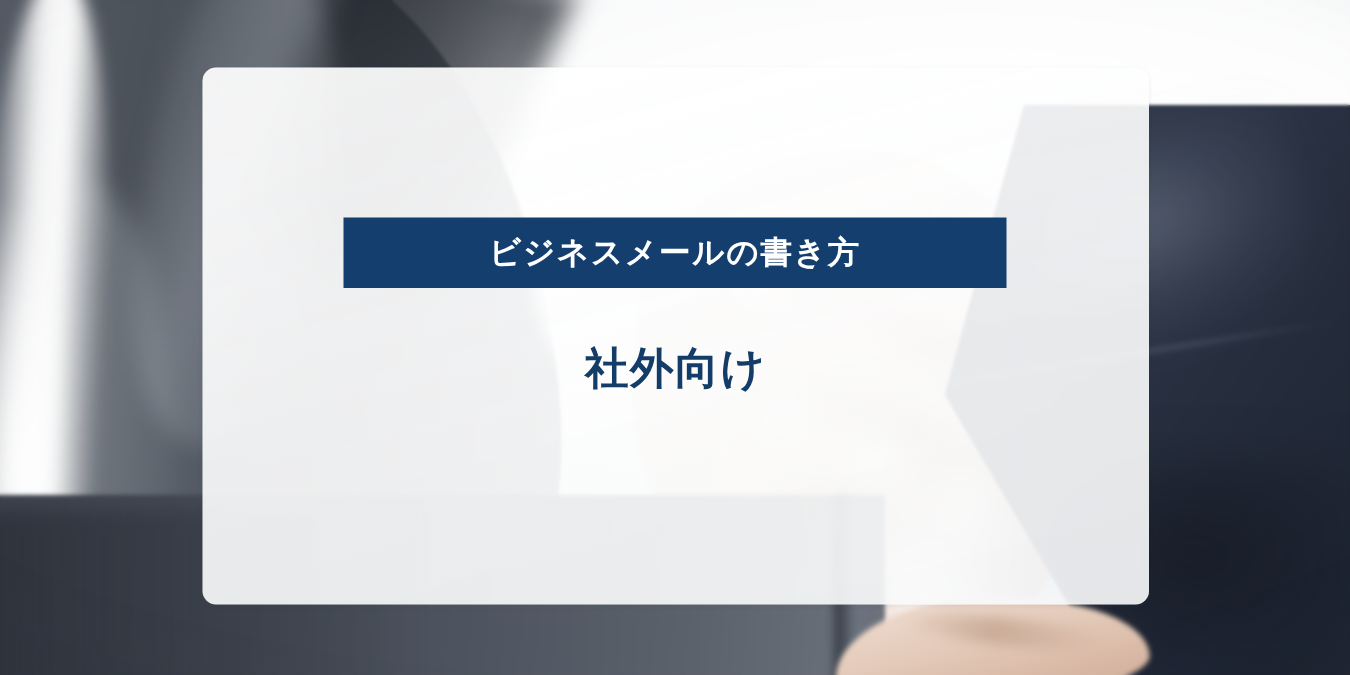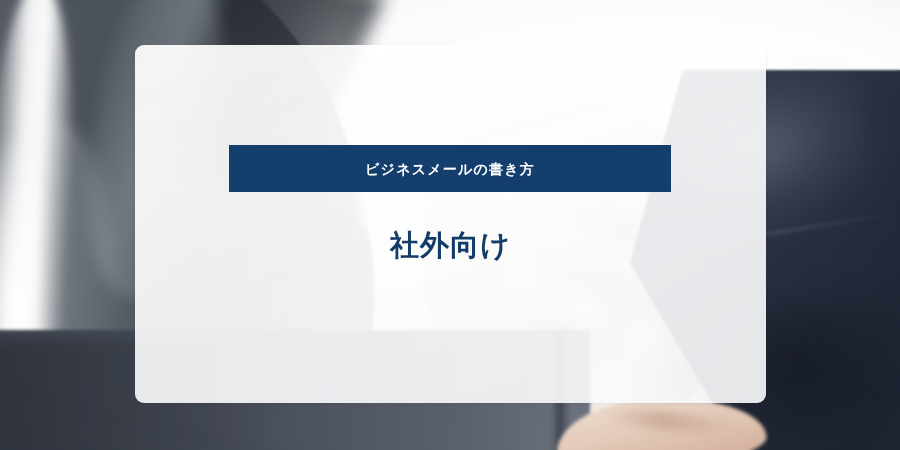--- a/index.html
+++ b/index.html
@@ -324,21 +324,21 @@
     top: 100px;
     width: 442px;
     height: 47px;
     background: #133e6d;
     display: flex;
     align-items: center;
     justify-content: center;
   }
   .banner-text {
     color: #ffffff;
-    font-size: 14px;
+    font-size: 21px;
     font-weight: bold;
     letter-spacing: 1.2px;
     line-height: 1;
     white-space: nowrap;
   }
 
   
   .headline {
     position: absolute;
     left: 0;

